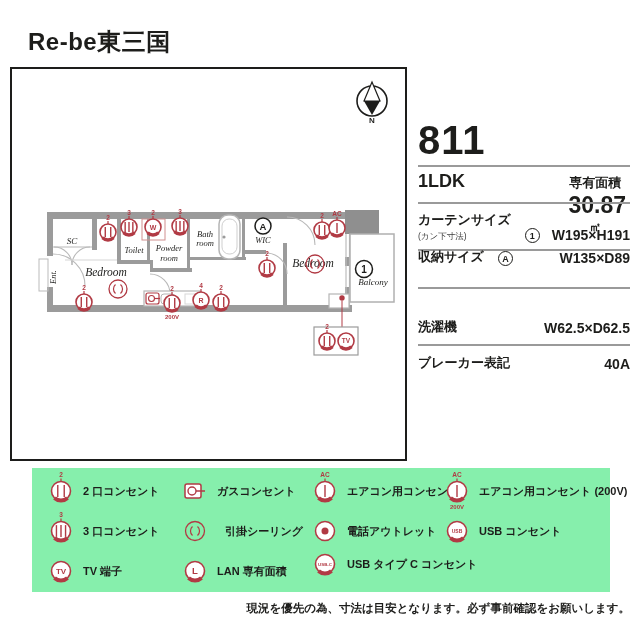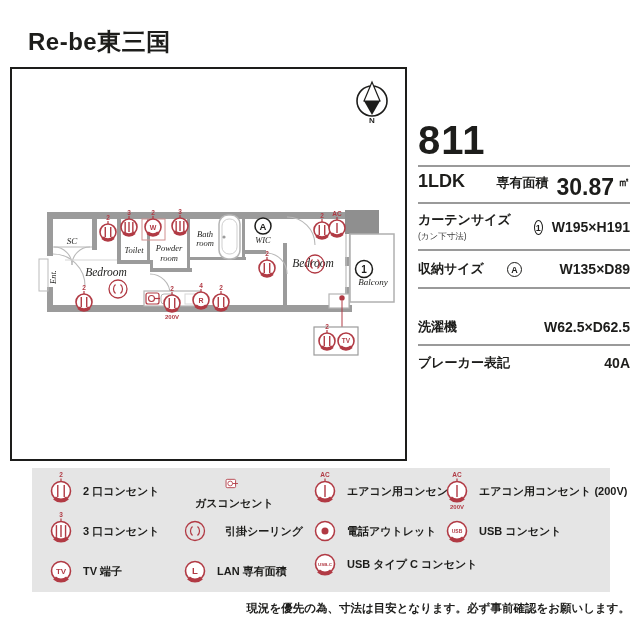--- a/index.html
+++ b/index.html
@@ -6,32 +6,32 @@
     font-family:"Liberation Sans",sans-serif;color:#1d1d1b;}
   #page{position:relative;width:640px;height:640px;background:#fff;border-radius:8px;}
   .abs{position:absolute;}
   #title{left:28px;top:26px;font-size:24px;font-weight:bold;letter-spacing:.5px;}
   #floorplan{left:10px;top:67px;width:393px;height:390px;border:2px solid #1d1d1b;background:#fff;}
   
   #unit-number{left:418px;top:118px;font-size:40px;font-weight:bold;letter-spacing:1px;}
   .hline{left:418px;width:212px;height:2px;background:#9a9a9a;}
   #layout-row{left:418px;top:171px;width:212px;display:flex;justify-content:space-between;align-items:baseline;}
   #layout-type{font-size:18px;font-weight:bold;}
-  .area-group{display:flex;align-items:flex-start;}
+  .area-group{display:flex;align-items:center;flex-direction:column;}
   #area-label{font-size:13px;font-weight:bold;}
   #area-value{font-size:23px;font-weight:bold;margin:0 4px 0 8px;}
   #area-unit{font-size:12px;font-weight:bold;}
-  .spec-row{position:absolute;left:418px;width:212px;display:flex;align-items:center;gap:9px;}
+  .spec-row{position:absolute;left:418px;width:212px;display:flex;align-items:flex-end;}
   .spec-label{font-size:13px;font-weight:bold;white-space:nowrap;}
   .spec-sub{font-size:8.5px;font-weight:normal;color:#3a3a3a;margin-top:2px;}
   .marker{width:13px;height:13px;border:1.4px solid #1d1d1b;border-radius:50%;font-size:9px;
     font-weight:bold;display:flex;align-items:center;justify-content:center;margin-left:14px;margin-top:1px;}
   .spec-value{margin-left:auto;font-size:14px;font-weight:bold;white-space:nowrap;}
   
-  #legend{left:32px;top:468px;width:578px;height:124px;background:#e5e5e5;}
+  #legend{left:32px;top:468px;width:578px;height:124px;background:#86efac;}
   .lg-item{position:absolute;display:flex;align-items:center;height:40px;}
   .lg-label{font-size:11px;font-weight:bold;margin-left:5px;white-space:nowrap;}
   #note{top:601px;right:10px;font-size:11.5px;font-weight:bold;text-align:right;}
   svg text{font-family:"Liberation Sans",sans-serif;}
   .roomlbl{font-family:"Liberation Serif",serif;font-style:italic;fill:#1d1d1b;}
 </style>
 </head>
 <body>
 
 <div id="page">
@@ -262,21 +262,21 @@
   <div class="spec-row" style="top:211px">
     <span>
       <div class="spec-label">カーテンサイズ</div>
       <div class="spec-sub">(カン下寸法)</div>
     </span>
     <span class="marker">1</span>
     <span class="spec-value">W195×H191</span>
   </div>
   <div class="hline abs" style="top:249px"></div>
 
-  <div class="spec-row" style="top:260px">
+  <div class="spec-row" style="top:248px">
     <span class="spec-label">収納サイズ</span>
     <span class="marker">A</span>
     <span class="spec-value">W135×D89</span>
   </div>
   <div class="hline abs" style="top:287px"></div>
 
   <div class="spec-row" style="top:318px">
     <span class="spec-label">洗濯機</span>
     <span class="spec-value">W62.5×D62.5</span>
   </div>
@@ -318,21 +318,21 @@
       <div class="lg-item" style="left: 12px; top: 83px;">
         <svg width="34" height="42" viewBox="0 0 34 42">
           <g>
             <circle cx="17" cy="21" r="9.5" fill="#fff" stroke="#b13a44" stroke-width="1.6"></circle>
             <path d="M 10.54 27.935 A 9.5 9.5 0 0 0 23.46 27.935" stroke="#b13a44" stroke-width="3.9899999999999998" fill="none"></path>
             <text x="17" y="23.88" font-size="8" font-weight="bold" text-anchor="middle" fill="#b13a44">TV</text>
           </g>
         </svg>
         <span class="lg-label">TV 端子</span>
       </div>
-      <div class="lg-item" style="left: 158px; top: 3px; flex-direction: column;">
+      <div class="lg-item" style="left: 146px; top: 3px;">
         <svg width="34" height="42" viewBox="0 0 34 42">
           <g>
             <rect x="7" y="14" width="16" height="14" rx="2" fill="#fff" stroke="#b13a44" stroke-width="1.5"></rect>
             <circle cx="14" cy="21" r="4" fill="none" stroke="#b13a44" stroke-width="1.4"></circle>
             <line x1="18" y1="21" x2="27" y2="21" stroke="#b13a44" stroke-width="1.5"></line>
           </g>
         </svg>
         <span class="lg-label">ガスコンセント</span>
       </div>
       <div class="lg-item" style="left: 146px; top: 43px; gap: 8px;">

